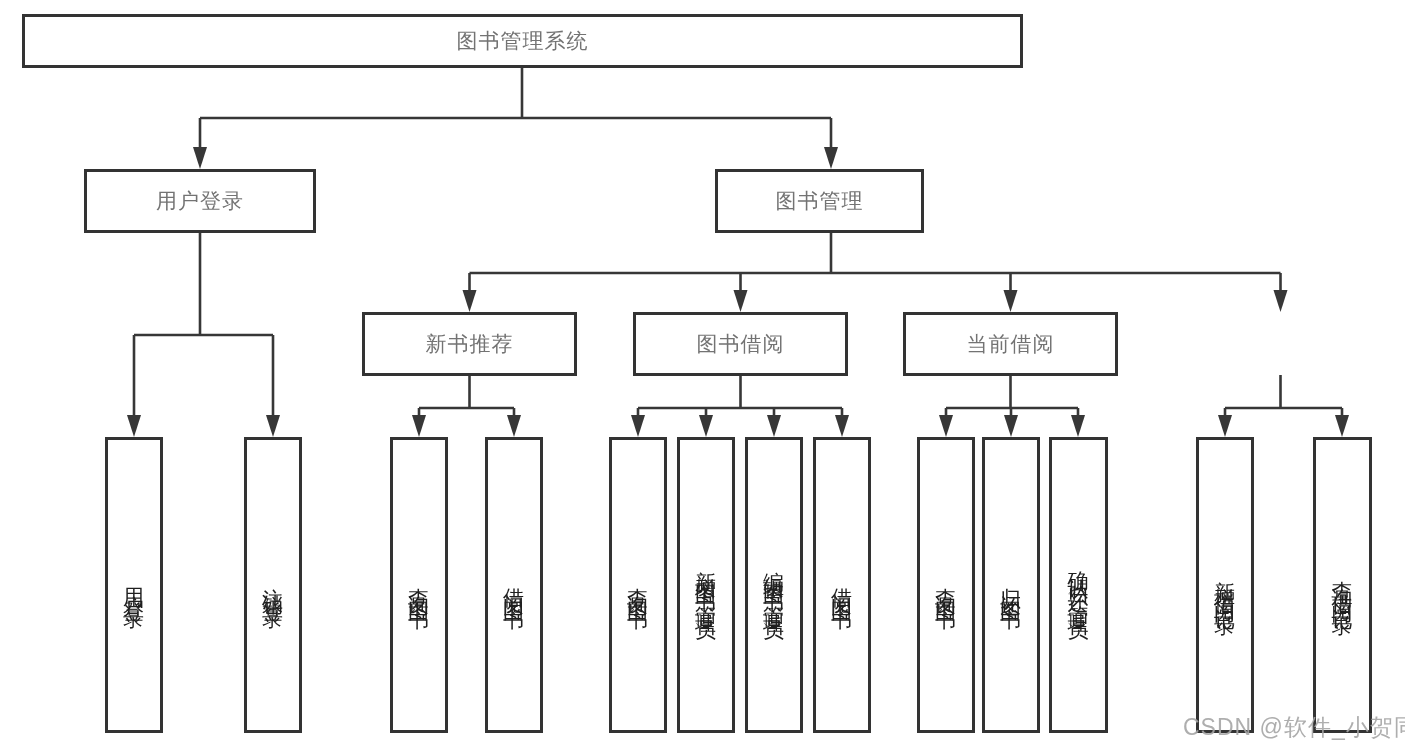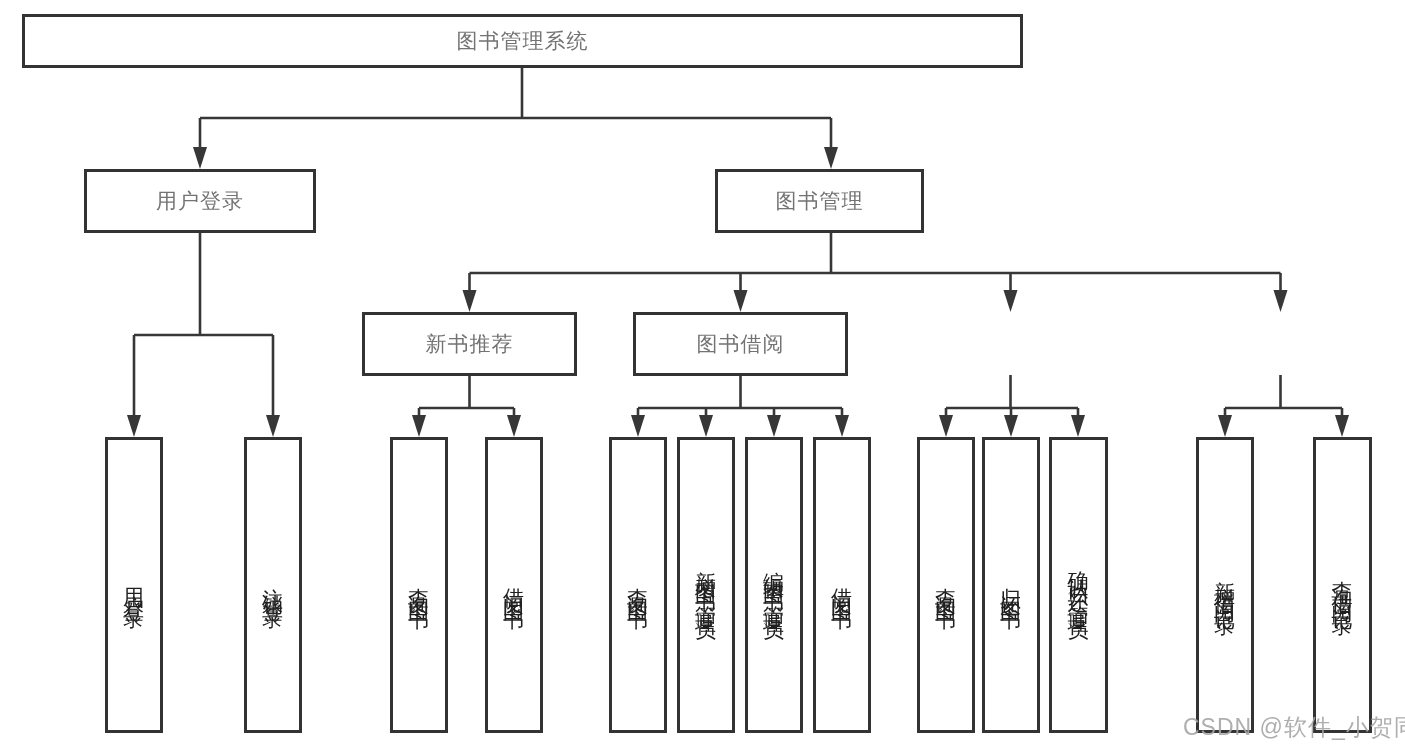--- a/index.html
+++ b/index.html
@@ -135,20 +135,21 @@
     </g>
   </svg>
 
   <div class="box" style="left:22px; top:14px; width:1001px; height:54px;">图书管理系统</div>
 
   <div class="box" style="left:84px; top:169px; width:232px; height:64px;">用户登录</div>
   <div class="box" style="left:715px; top:169px; width:209px; height:64px;">图书管理</div>
 
   <div class="box" style="left:362px; top:312px; width:215px; height:64px;">新书推荐</div>
   <div class="box" style="left:633px; top:312px; width:215px; height:64px;">图书借阅</div>
+  <div class="box" style="left:903px; top:312px; width:215px; height:64px;">当前借阅</div>
 
   <div class="vbox" style="left:105px; top:437px; width:58px; height:296px;">
     <span>用户登录</span>
   </div>
   <div class="vbox" style="left:244px; top:437px; width:58px; height:296px;">
     <span>注销登录</span>
   </div>
 
   <div class="vbox" style="left:390px; top:437px; width:58px; height:296px;">
     <span>查询图书</span>

